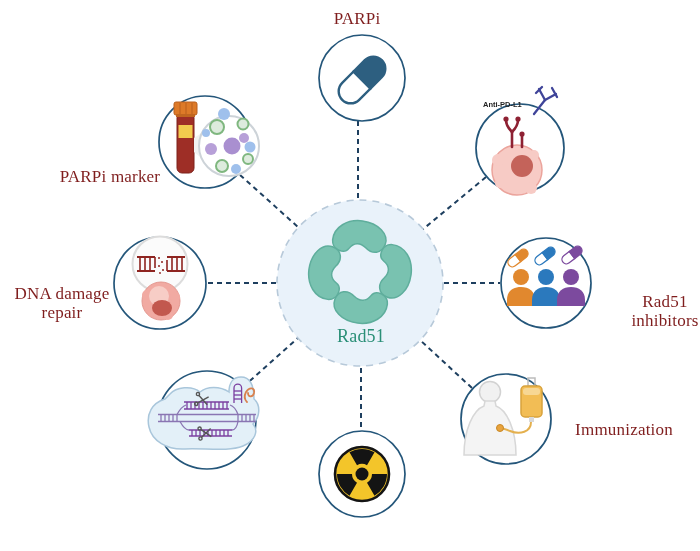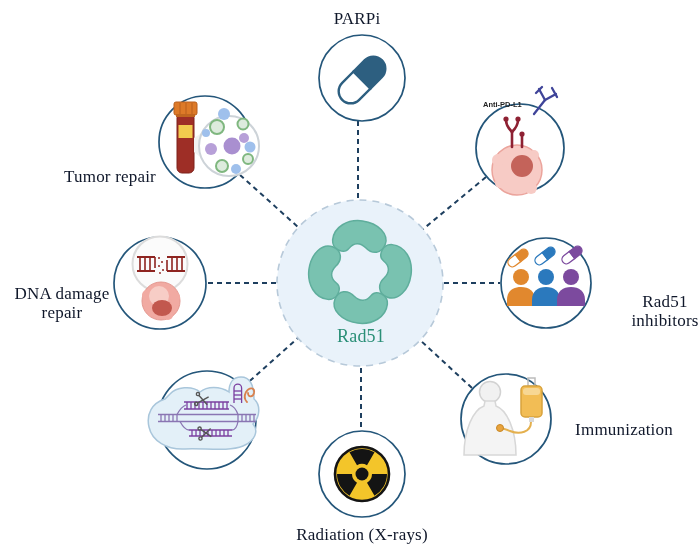--- a/index.html
+++ b/index.html
@@ -3,21 +3,21 @@
 <meta charset="utf-8">
 <style>
   html,body{margin:0;padding:0;background:#ffffff;}
   .canvas{
     position:relative;width:700px;height:551px;background:#ffffff;
     font-family:"Liberation Serif","DejaVu Serif",serif;overflow:hidden;
   }
   .canvas svg{position:absolute;left:0;top:0;}
   .label{
     position:absolute;transform:translate(-50%,-50%);
-    font-size:17px;line-height:1.12;color:#0f172a;text-align:center;
+    font-size:17px;line-height:1.12;color:#7f1d1d;text-align:center;
     white-space:pre-line;letter-spacing:.2px;
   }
   .label.center-label{color:#2a8f77;font-size:18px;}
 </style>
 </head>
 <body>
 
 <div class="canvas">
 
 <svg width="700" height="551" viewBox="0 0 700 551">
@@ -262,22 +262,21 @@
       <circle cx="362" cy="474" r="27" fill="#f3c52a" stroke="#141414" stroke-width="2.6"></circle>
       <path d="M357,465.3 L349.5,452.3 A25,25 0 0 1 374.5,452.3 L367,465.3 A10,10 0 0 0 357,465.3 Z" fill="#141414"></path>
       <path d="M372,474 L387,474 A25,25 0 0 1 374.5,495.65 L367,482.66 A10,10 0 0 0 372,474 Z" fill="#141414"></path>
       <path d="M357,482.66 L349.5,495.65 A25,25 0 0 1 337,474 L352,474 A10,10 0 0 0 357,482.66 Z" fill="#141414"></path>
       <circle cx="362" cy="474" r="6.5" fill="#141414"></circle>
     </g>
   </g>
 </svg>
 
 <div class="label" style="left:357px;top:19px">PARPi</div>
-<div class="label" style="left:110px;top:177px">Tumor repair</div>
+<div class="label" style="left:110px;top:177px">PARPi marker</div>
 <div class="label" style="left:62px;top:303px">DNA damage
 repair</div>
 <div class="label" style="left:665px;top:311px">Rad51
 inhibitors</div>
 <div class="label" style="left:624px;top:430px">Immunization</div>
-<div class="label" style="left:362px;top:535px">Radiation (X-rays)</div>
 <div class="label center-label" style="left:361px;top:336px">Rad51</div>
 
 </div>
 
 </body></html>

